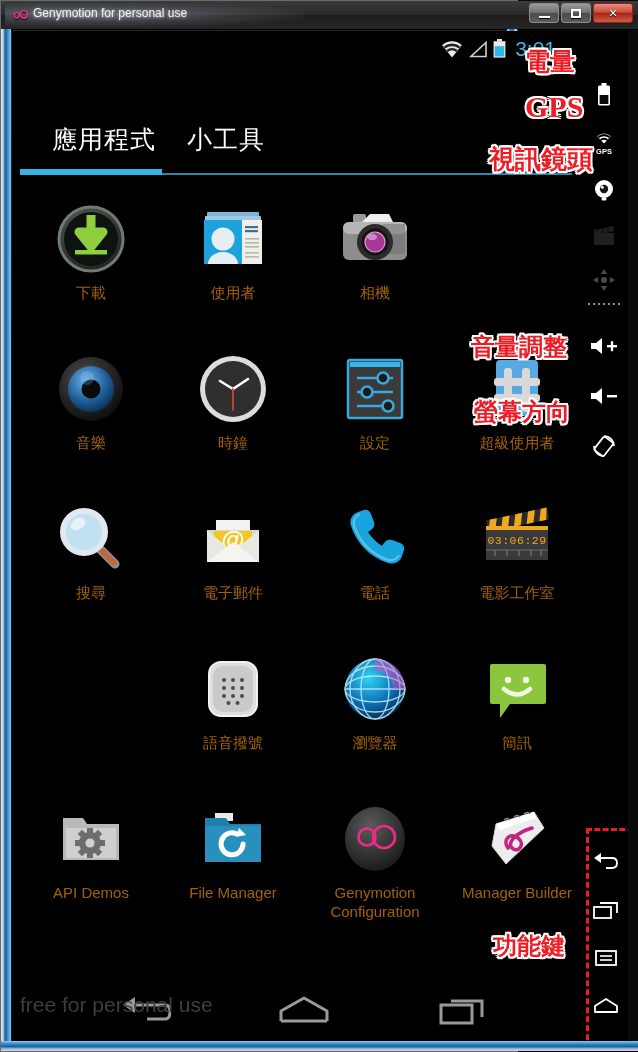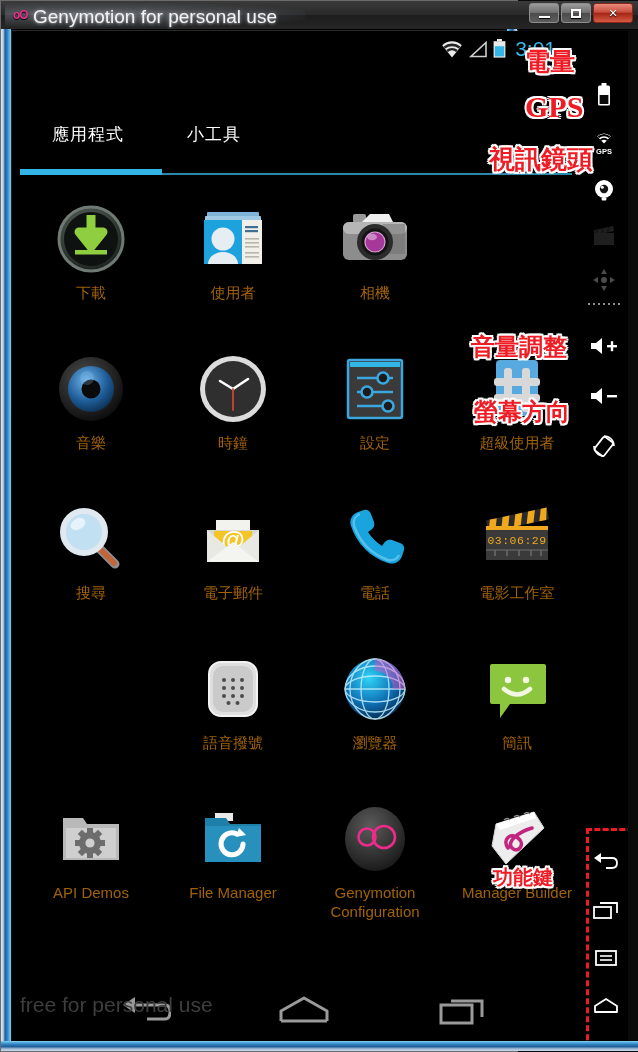--- a/index.html
+++ b/index.html
@@ -18,21 +18,21 @@
       background:linear-gradient(0deg,#cfdceb 0%,#9db9d6 22%,#1f5f99 44%,#2f7fc0 66%,#55aee2 86%,#8ed0f2 100%);}
 
   
   #titlebar{position:absolute;left:0;top:0;width:638px;height:28px;
       background:linear-gradient(180deg,#3a3a3a 0%,#2a2a2a 48%,#1d1d1d 52%,#262626 100%);
       border-bottom:1px solid #000;}
   .title-glow{position:absolute;left:4px;top:2px;width:300px;height:24px;border-radius:3px;
       background:radial-gradient(ellipse at 30% 50%, rgba(210,220,235,.38) 0%, rgba(160,175,195,.18) 45%, rgba(0,0,0,0) 78%);}
   #title-logo{position:absolute;left:12px;top:7px;font-size:12px;font-weight:bold;color:#e8308a;
       letter-spacing:-1px;text-shadow:0 1px 1px #000;}
-  #title-text{position:absolute;left:32px;top:5px;font-size:19px;color:#f2f2f2;
+  #title-text{position:absolute;left:32px;top:5px;font-size:12px;color:#f2f2f2;
       text-shadow:0 1px 2px rgba(255,255,255,.35),0 0 4px rgba(200,210,230,.5);white-space:nowrap;}
 
   .wbtn{position:absolute;top:2px;height:20px;border:1px solid #8d8d8d;border-radius:3px;
         box-sizing:border-box;cursor:default;}
   .wbtn .glyph{position:absolute;left:0;top:0;width:100%;height:100%;display:flex;align-items:center;
         justify-content:center;color:#fff;font-size:11px;font-weight:bold;text-shadow:0 1px 1px #000;}
   #btn-min{left:528px;width:30px;background:linear-gradient(180deg,#9b9b9b 0%,#6f6f6f 48%,#4c4c4c 52%,#5d5d5d 100%);}
   #btn-max{left:560px;width:30px;background:linear-gradient(180deg,#9b9b9b 0%,#6f6f6f 48%,#4c4c4c 52%,#5d5d5d 100%);}
   #btn-close{left:592px;width:40px;background:linear-gradient(180deg,#e98b7e 0%,#c94f3d 45%,#a62615 52%,#d45a45 100%);
              border-color:#8c2517;}
@@ -44,21 +44,21 @@
   #android{position:absolute;left:0;top:0;width:568px;height:1010px;background:#000;}
 
   
   #statusbar{position:absolute;left:0;top:0;width:568px;height:36px;}
   #status-icons{position:absolute;right:74px;top:8px;display:flex;align-items:flex-end;gap:5px;}
   #clock{position:absolute;right:24px;top:38px;transform:translateY(-32px);font-size:21px;color:#39b9e8;
          font-family:"Liberation Sans",sans-serif;}
 
   
   #tabs{position:absolute;left:0;top:82px;width:568px;height:62px;}
-  .tab{position:absolute;top:10px;font-size:17px;color:#fff;letter-spacing:1px;
+  .tab{position:absolute;top:10px;font-size:25px;color:#fff;letter-spacing:1px;
        text-shadow:0 1px 2px #000;}
   #tab-apps{left:40px;}
   #tab-widgets{left:175px;}
   #tab-underline-track{position:absolute;left:8px;top:142px;width:552px;height:2px;background:#2b88ab;}
   #tab-underline{position:absolute;left:8px;top:138px;width:142px;height:6px;background:#33b5e5;}
 
   
   #grid{position:absolute;left:0;top:160px;width:568px;height:790px;}
   .row{position:relative;height:150px;}
   .cell{position:absolute;top:0;width:142px;height:150px;text-align:center;}
@@ -87,21 +87,21 @@
   
   .anno{position:absolute;color:#ee1c25;font-weight:bold;white-space:nowrap;
      font-family:"DejaVu Sans","Liberation Sans",sans-serif;
      text-shadow:-1.6px -1.6px 0 #fff,1.6px -1.6px 0 #fff,-1.6px 1.6px 0 #fff,1.6px 1.6px 0 #fff,
                  0 -2px 0 #fff,0 2px 0 #fff,-2px 0 0 #fff,2px 0 0 #fff;}
   #anno-battery{left:524px;top:44px;font-size:25px;}
   #anno-gps{left:524px;top:89px;font-size:30px;font-family:"Liberation Serif",serif;letter-spacing:0px;}
   #anno-webcam{left:488px;top:141px;font-size:26px;}
   #anno-volume{left:470px;top:330px;font-size:24px;}
   #anno-orient{left:473px;top:395px;font-size:24px;}
-  #anno-fnkeys{left:492px;top:863px;font-size:20px;}
+  #anno-fnkeys{left:492px;top:929px;font-size:24px;}
 
   svg{display:block;}
 </style>
 </head>
 <body>
 
 <div id="window">
 
   <div id="titlebar">
     <div class="title-glow"></div>

